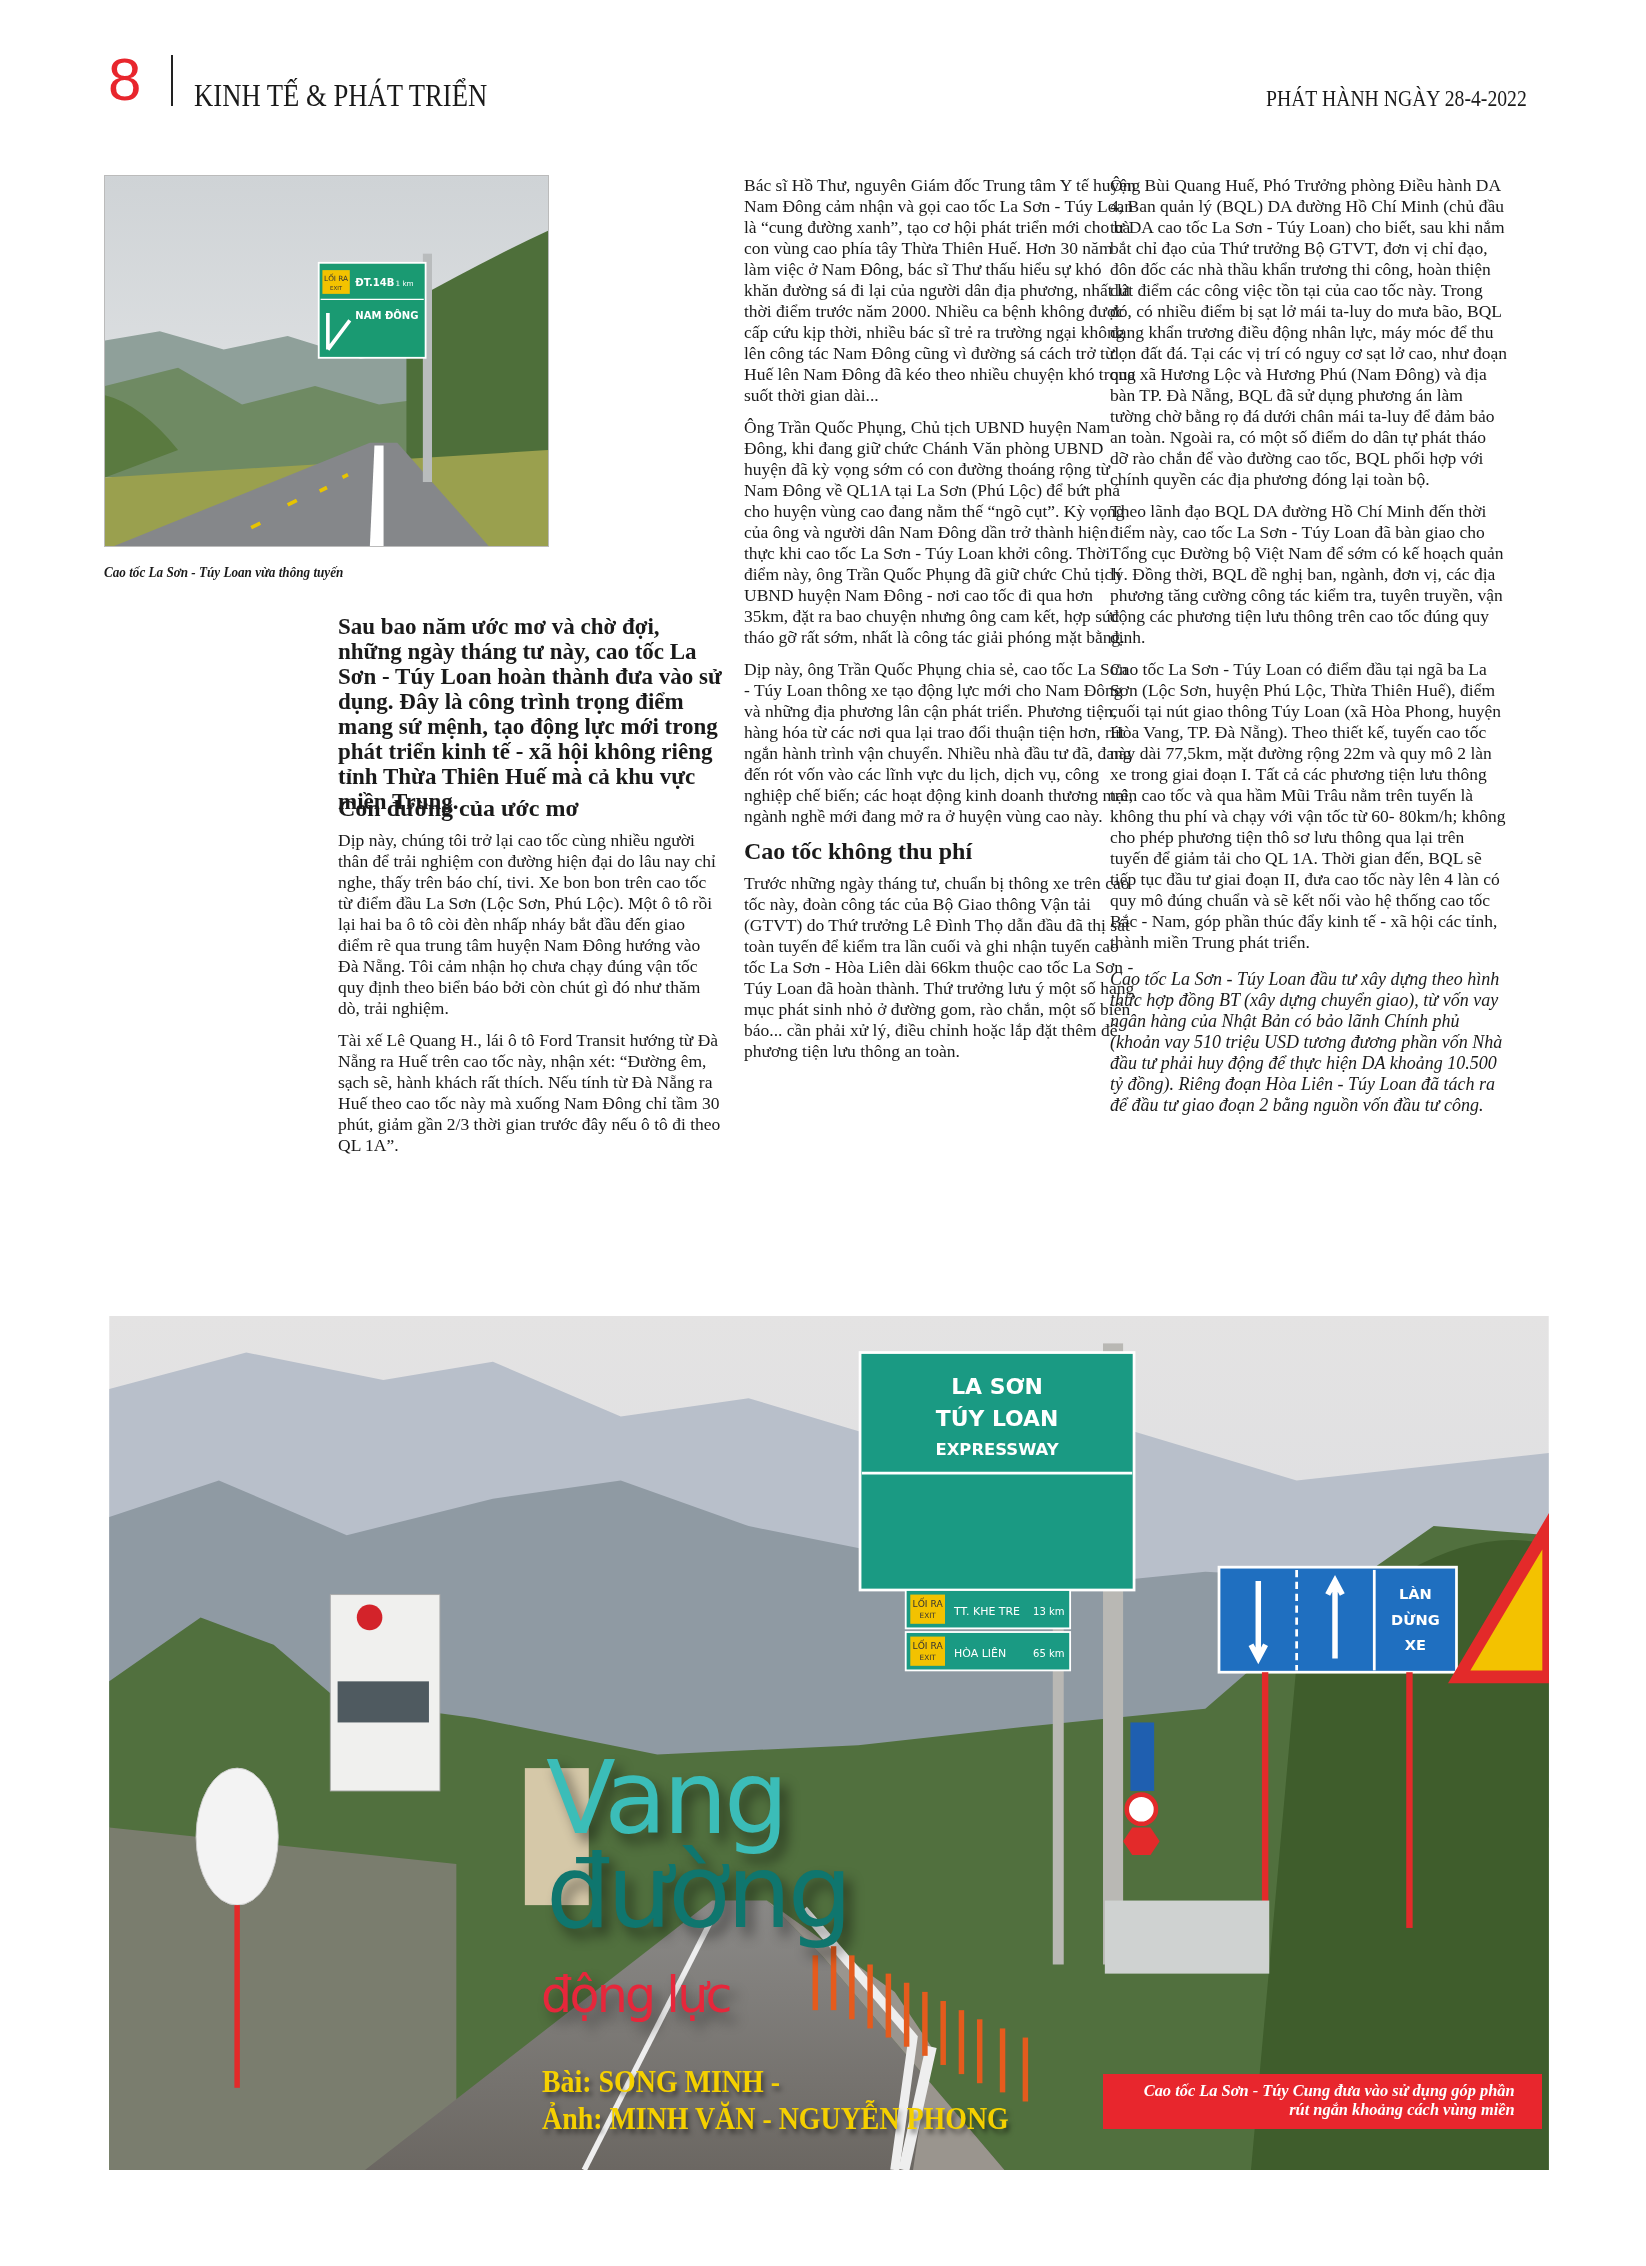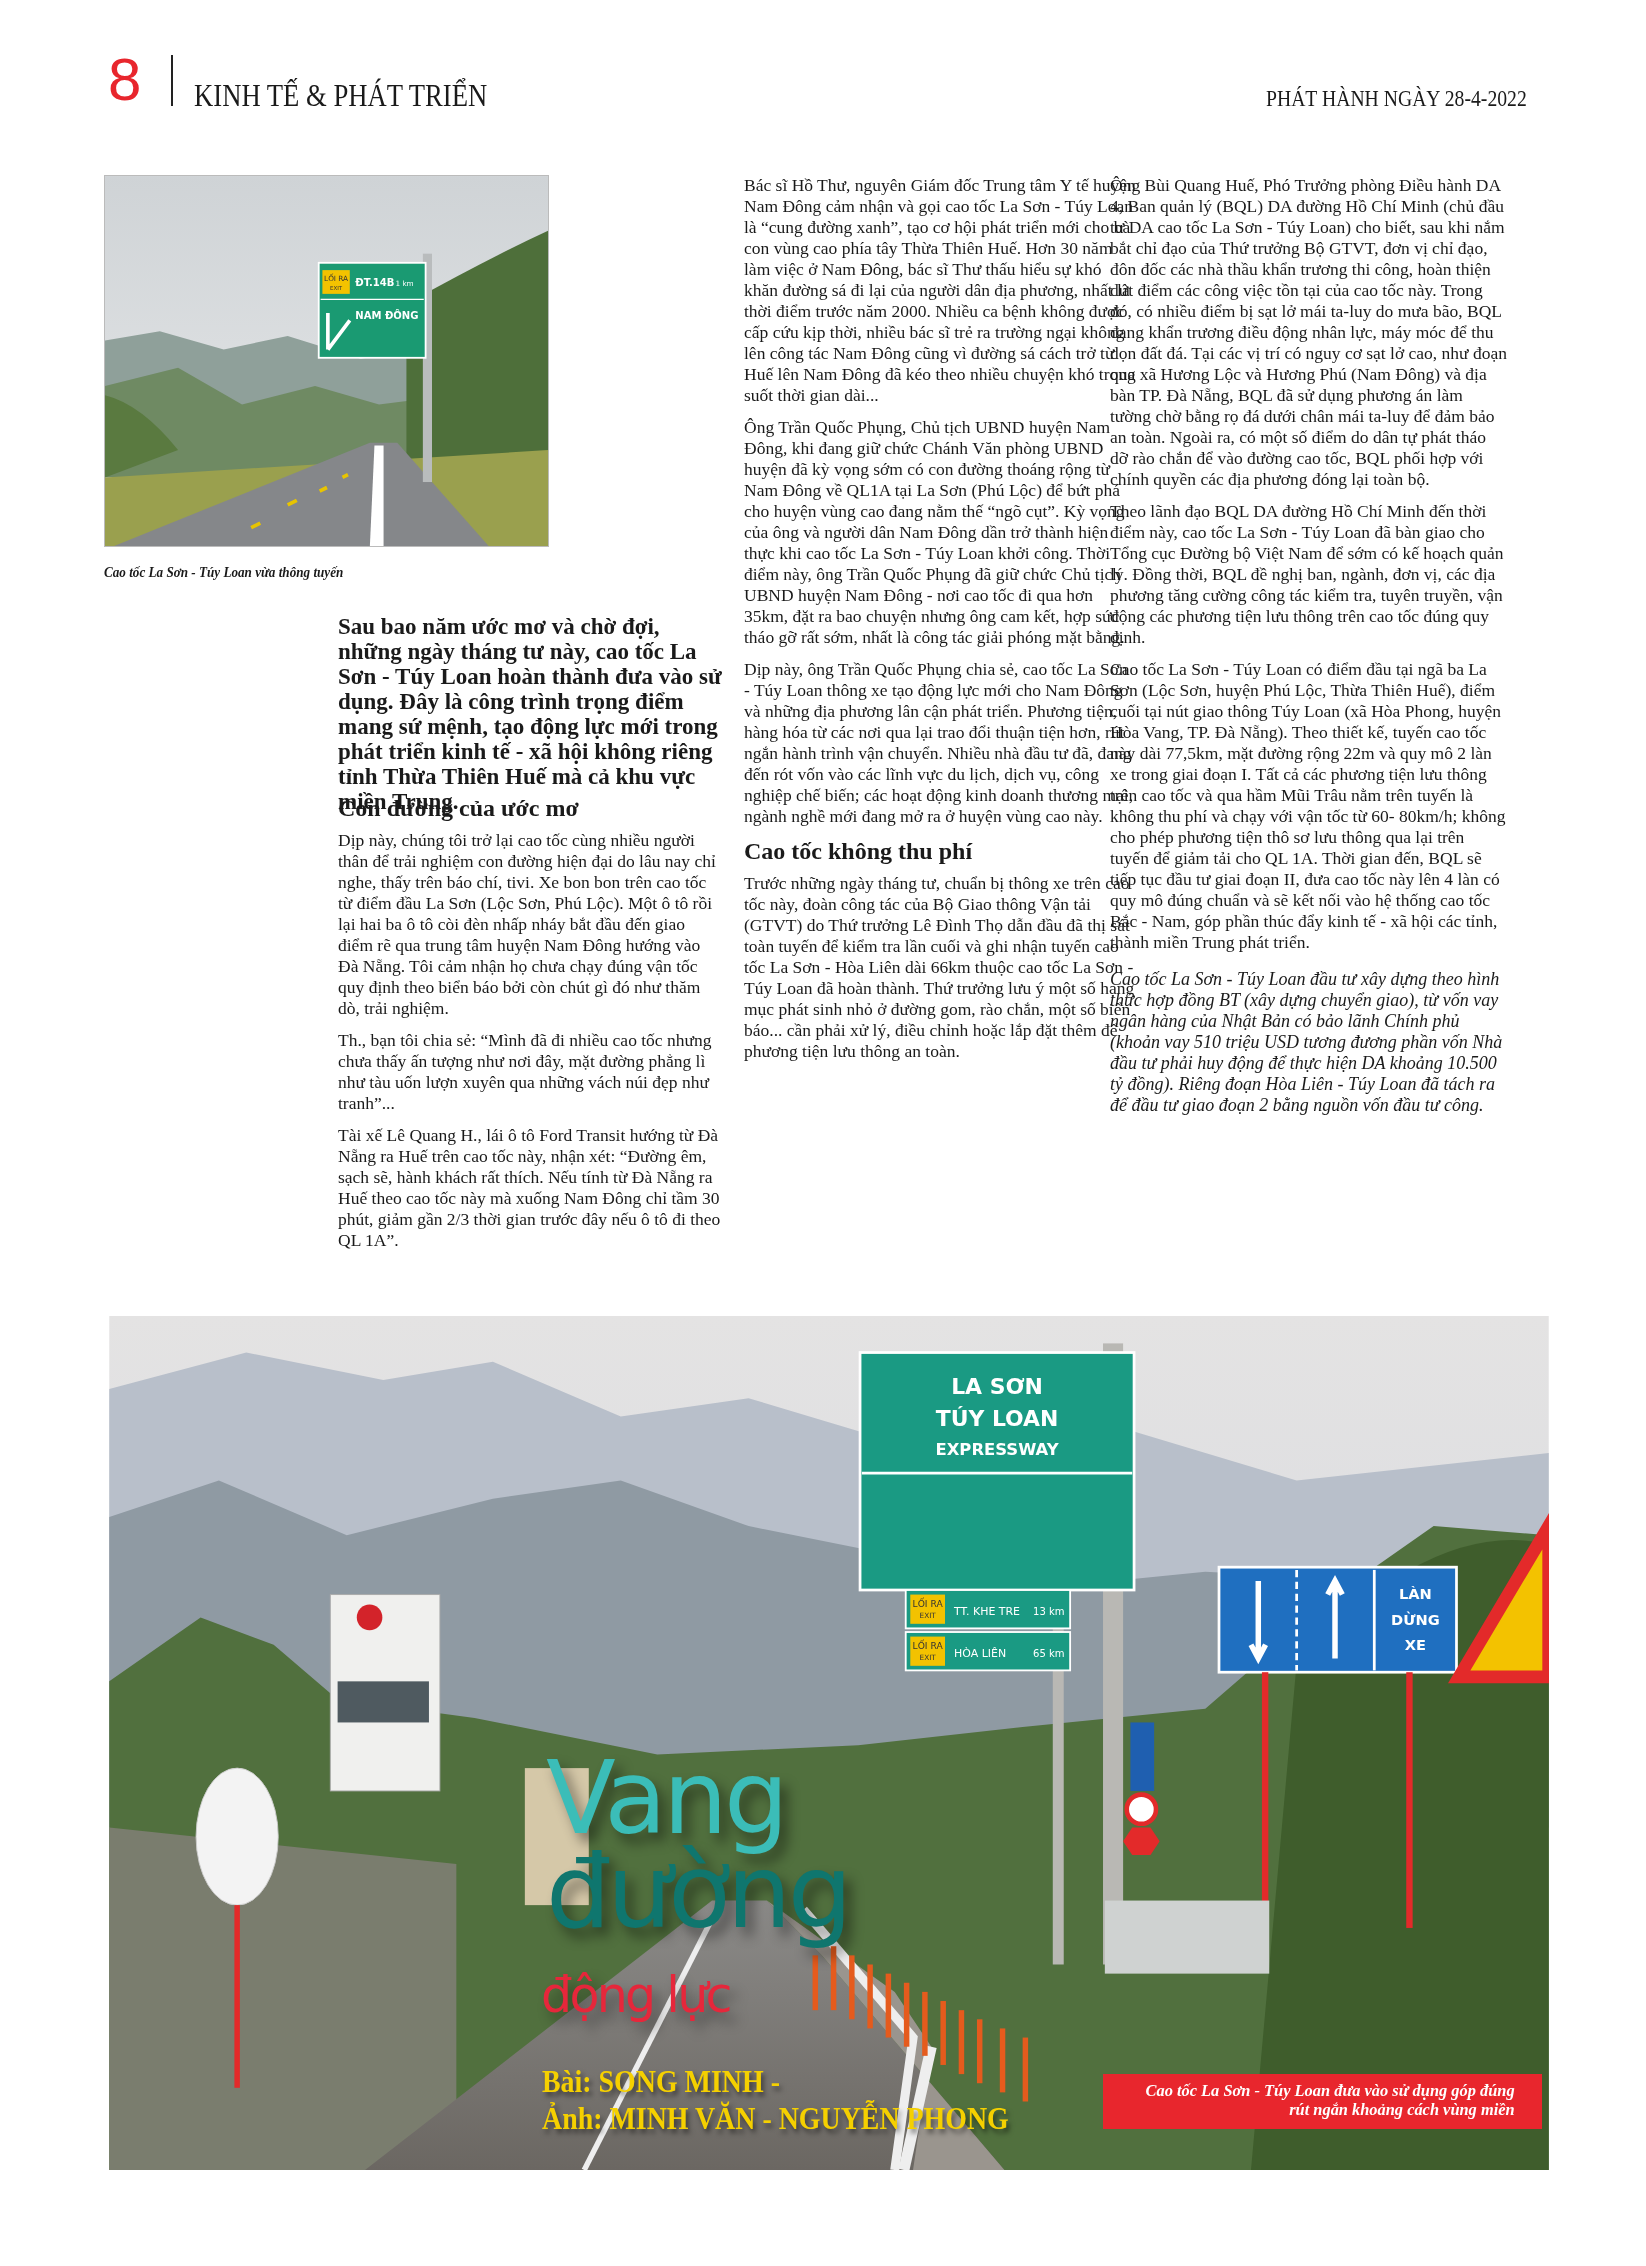--- a/index.html
+++ b/index.html
@@ -68,21 +68,20 @@
     </g>
   </svg>
 </div>
 <div class="abs cap1">Cao tốc La Sơn - Túy Loan vừa thông tuyến</div>
 
 <div class="abs lede">Sau bao năm ước mơ và chờ đợi, những ngày tháng tư này, cao tốc La Sơn - Túy Loan hoàn thành đưa vào sử dụng. Đây là công trình trọng điểm mang sứ mệnh, tạo động lực mới trong phát triển kinh tế - xã hội không riêng tỉnh Thừa Thiên Huế mà cả khu vực miền Trung.</div>
 
 <div class="abs col c1">
   <div class="h2" style="margin-top:-38px;">Con đường của ước mơ</div>
   <p>Dịp này, chúng tôi trở lại cao tốc cùng nhiều người thân để trải nghiệm con đường hiện đại do lâu nay chỉ nghe, thấy trên báo chí, tivi. Xe bon bon trên cao tốc từ điểm đầu La Sơn (Lộc Sơn, Phú Lộc). Một ô tô rồi lại hai ba ô tô còi đèn nhấp nháy bắt đầu đến giao điểm rẽ qua trung tâm huyện Nam Đông hướng vào Đà Nẵng. Tôi cảm nhận họ chưa chạy đúng vận tốc quy định theo biển báo bởi còn chút gì đó như thăm dò, trải nghiệm.</p>
-  <p>Th., bạn tôi chia sẻ: “Mình đã đi nhiều cao tốc nhưng chưa thấy ấn tượng như nơi đây, mặt đường phẳng lì như tàu uốn lượn xuyên qua những vách núi đẹp như tranh”...</p>
   <p>Tài xế Lê Quang H., lái ô tô Ford Transit hướng từ Đà Nẵng ra Huế trên cao tốc này, nhận xét: “Đường êm, sạch sẽ, hành khách rất thích. Nếu tính từ Đà Nẵng ra Huế theo cao tốc này mà xuống Nam Đông chỉ tầm 30 phút, giảm gần 2/3 thời gian trước đây nếu ô tô đi theo QL 1A”.</p>
 </div>
 
 <div class="abs col c2">
   <p>Bác sĩ Hồ Thư, nguyên Giám đốc Trung tâm Y tế huyện Nam Đông cảm nhận và gọi cao tốc La Sơn - Túy Loan là “cung đường xanh”, tạo cơ hội phát triển mới cho bà con vùng cao phía tây Thừa Thiên Huế. Hơn 30 năm làm việc ở Nam Đông, bác sĩ Thư thấu hiểu sự khó khăn đường sá đi lại của người dân địa phương, nhất là thời điểm trước năm 2000. Nhiều ca bệnh không được cấp cứu kịp thời, nhiều bác sĩ trẻ ra trường ngại không lên công tác Nam Đông cũng vì đường sá cách trở từ Huế lên Nam Đông đã kéo theo nhiều chuyện khó trong suốt thời gian dài...</p>
   <p>Ông Trần Quốc Phụng, Chủ tịch UBND huyện Nam Đông, khi đang giữ chức Chánh Văn phòng UBND huyện đã kỳ vọng sớm có con đường thoáng rộng từ Nam Đông về QL1A tại La Sơn (Phú Lộc) để bứt phá cho huyện vùng cao đang nằm thế “ngõ cụt”. Kỳ vọng của ông và người dân Nam Đông dần trở thành hiện thực khi cao tốc La Sơn - Túy Loan khởi công. Thời điểm này, ông Trần Quốc Phụng đã giữ chức Chủ tịch UBND huyện Nam Đông - nơi cao tốc đi qua hơn 35km, đặt ra bao chuyện nhưng ông cam kết, hợp sức tháo gỡ rất sớm, nhất là công tác giải phóng mặt bằng.</p>
   <p>Dịp này, ông Trần Quốc Phụng chia sẻ, cao tốc La Sơn - Túy Loan thông xe tạo động lực mới cho Nam Đông và những địa phương lân cận phát triển. Phương tiện, hàng hóa từ các nơi qua lại trao đổi thuận tiện hơn, rút ngắn hành trình vận chuyển. Nhiều nhà đầu tư đã, đang đến rót vốn vào các lĩnh vực du lịch, dịch vụ, công nghiệp chế biến; các hoạt động kinh doanh thương mại, ngành nghề mới đang mở ra ở huyện vùng cao này.</p>
   <div class="h2">Cao tốc không thu phí</div>
   <p>Trước những ngày tháng tư, chuẩn bị thông xe trên cao tốc này, đoàn công tác của Bộ Giao thông Vận tải (GTVT) do Thứ trưởng Lê Đình Thọ dẫn đầu đã thị sát toàn tuyến để kiểm tra lần cuối và ghi nhận tuyến cao tốc La Sơn - Hòa Liên dài 66km thuộc cao tốc La Sơn - Túy Loan đã hoàn thành. Thứ trưởng lưu ý một số hạng mục phát sinh nhỏ ở đường gom, rào chắn, một số biển báo... cần phải xử lý, điều chỉnh hoặc lắp đặt thêm để phương tiện lưu thông an toàn.</p>
 </div>
@@ -190,17 +189,17 @@
 
 <div class="abs title-cung">Vang</div>
 <div class="abs title-duong">đường</div>
 <div class="abs title-dl">động lực</div>
 <div class="abs byline">
   <div>Bài: SONG MINH -</div>
   <div>Ảnh: MINH VĂN - NGUYỄN PHONG</div>
 </div>
 <div class="abs cap2">
   <span>
-    <span style="padding:0">Cao tốc La Sơn - Túy Loan đưa vào sử dụng góp đúng</span>
+    <span style="padding:0">Cao tốc La Sơn - Túy Cung đưa vào sử dụng góp phần</span>
     <span style="padding:0">rút ngắn khoảng cách vùng miền</span>
   </span>
 </div>
 
 
 </body></html>

